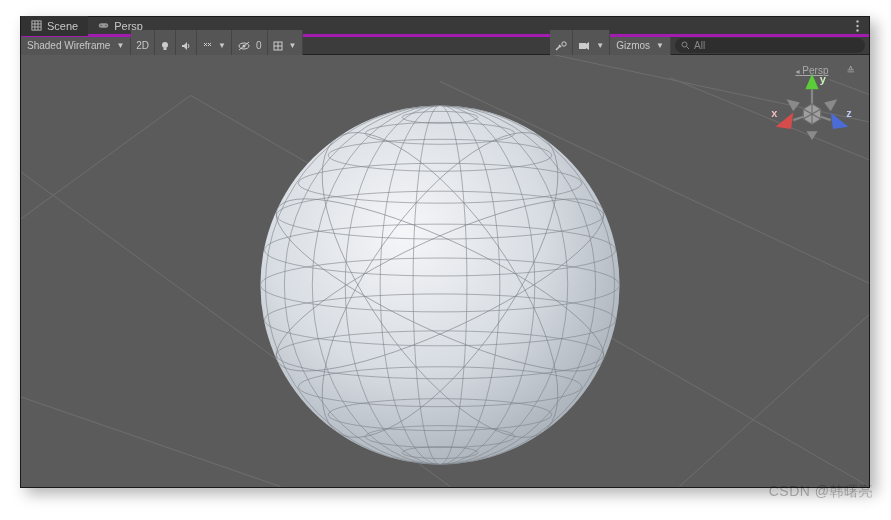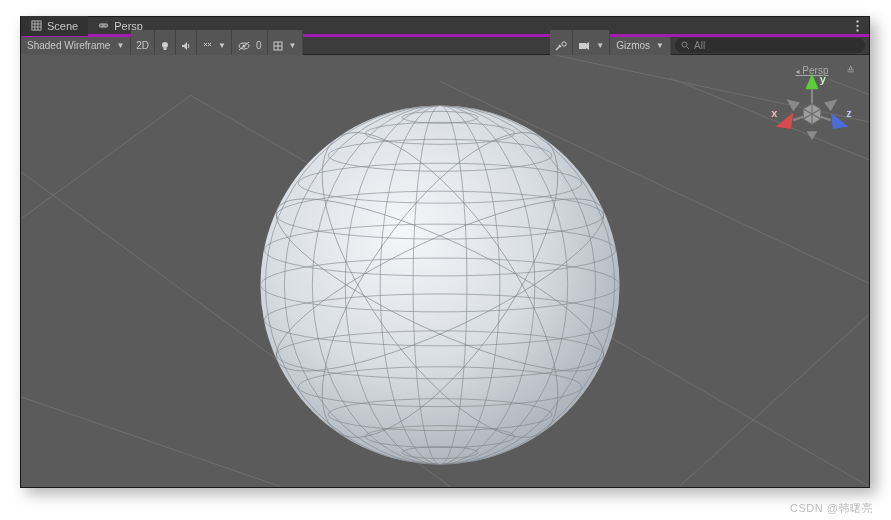--- a/index.html
+++ b/index.html
@@ -14,21 +14,21 @@
   .drop, .btn { height:18px; display:flex; align-items:center; padding:0 6px; background:#555; border-right:1px solid #444; cursor:pointer; gap:3px; }
   .btn { padding:16px 5px; }
   .arrow { font-size:8px; margin-left:3px; }
   .spacer { flex:1; }
   .search { flex:1; max-width:190px; background:#2e2e2e; height:15px; margin:0 4px; border-radius:8px; display:flex; align-items:center; padding:0 6px; color:#888; font-size:10px; gap:4px; }
   .viewport { flex:1; position:relative; overflow:hidden; background:#5b5b5b; }
   .viewport svg { position:absolute; inset:0; width:100%; height:100%; }
   .gizmo { position:absolute; top:8px; right:14px; width:86px; height:90px; display:flex; flex-direction:column; align-items:center; pointer-events:auto; }
   .gizmo-lbl { font-size:10px; color:#aaa; margin-top:2px;text-decoration:underline; }
   .lock { position:absolute; top:2px; right:0; font-size:10px; color:#aaa; }
-  .watermark { position:absolute; right:18px; bottom:4px; font-size:11px; color:rgba(0,0,0,.28); letter-spacing:.5px; }
+  .watermark { position:absolute; right:18px; bottom:19px; font-size:14px; color:rgba(0,0,0,.28); letter-spacing:.5px; }
   .axis-lbl { font-size:10px; font-weight:bold; }
 </style>
 </head>
 <body>
 
 <div class="frame">
 
   <div class="tabrow">
     <div class="tab active">
       <svg viewBox="0 0 12 12">

